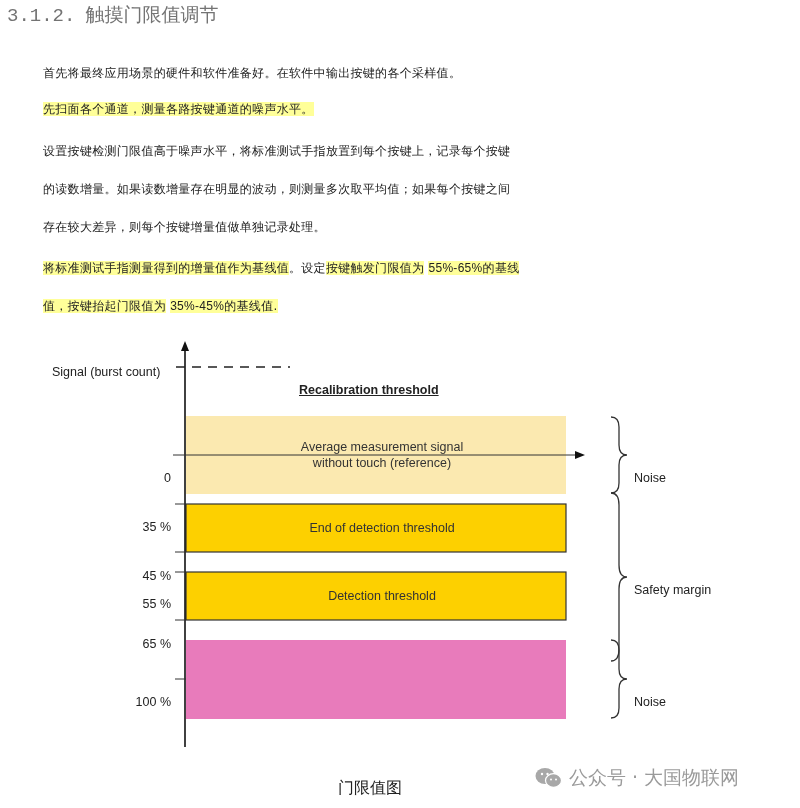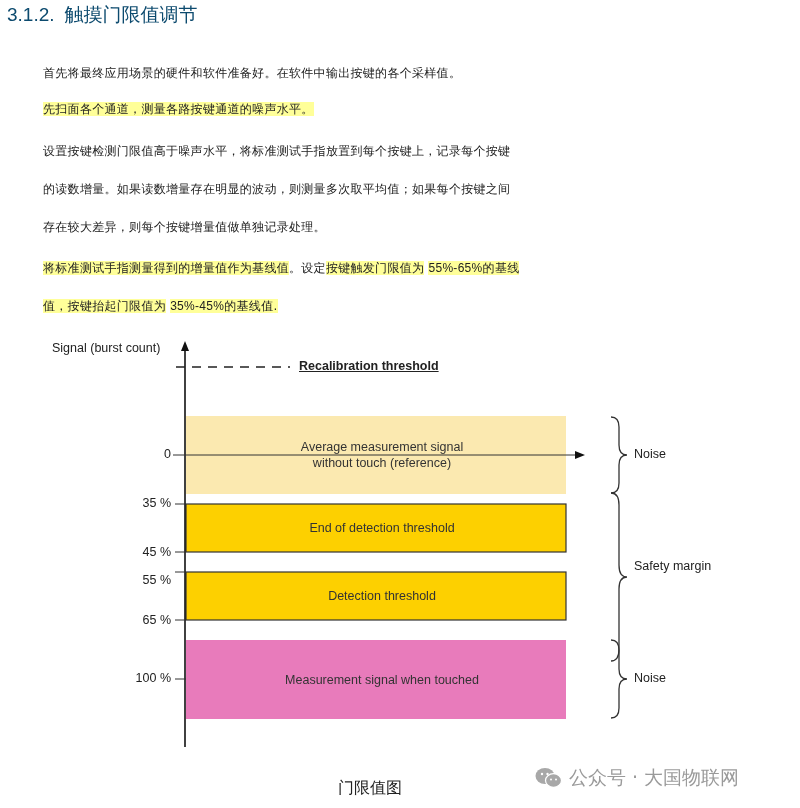--- a/index.html
+++ b/index.html
@@ -1,26 +1,26 @@
 <!DOCTYPE html>
 <html><head>
 <meta charset="utf-8">
 <style>
   html, body { margin: 0; padding: 0; background: #ffffff; }
   body { width: 800px; height: 808px; position: relative; overflow: hidden;
          font-family: "DejaVu Serif", "Liberation Serif", serif; color: #222; }
-  .heading { position: absolute; left: 7px; top: 2px; font-size: 19px; color: #0c4a6e;
-             font-family: Liberation Sans, sans-serif; }
+  .heading { position: absolute; left: 7px; top: 2px; font-size: 19px; color: #737373;
+             font-family: Liberation Mono, monospace; }
   .heading .num { margin-right: 10px; }
   .para { position: absolute; left: 43px; font-size: 12px; line-height: 22px;
           white-space: nowrap; color: #222; font-family: "DejaVu Sans", sans-serif; letter-spacing: 0.3px;}
   .hl { background: #ffff99; }
   .sans-num { font-family: "Liberation Sans", sans-serif; }
   .figure { position: absolute; left: 0; top: 335px; width: 800px; height: 420px; }
-  .fig-text { position: absolute; font-family: "Liberation Sans", sans-serif; font-size: 12.5px; color: #222; white-space: nowrap; }
+  .fig-text { position: absolute; font-family: "Liberation Sans", sans-serif; font-size: 12.5px; color: #222; white-space: nowrap; margin-top: 24px; }
   .tick-label { text-align: right; width: 50px; }
   .band { position: absolute; left: 186px; width: 392px; display: flex; align-items: center; justify-content: center;
           font-family: "Liberation Sans", sans-serif; font-size: 12.5px; color: #333; text-align: center; line-height: 16px; }
   .caption { position: absolute; left: 338px; top: 778px; font-size: 16px; font-family: "DejaVu Sans", sans-serif; color: #222; }
   .watermark { position: absolute; left: 535px; top: 765px; font-size: 19px; color: #9a9a9a;
                font-family: "DejaVu Sans", sans-serif; display: flex; align-items: center; gap: 6px; text-align: right; }
 </style>
 </head>
 <body>
 
@@ -81,21 +81,20 @@
   <div class="fig-text tick-label" style="left:121px;top:238px;">55 %</div>
   <div class="fig-text tick-label" style="left:121px;top:278px;">65 %</div>
   <div class="fig-text tick-label" style="left:121px;top:336px;">100 %</div>
 
   <div class="band" style="top:100px;height:40px;flex-direction:column;">
     <span>Average measurement signal</span>
     <span>without touch (reference)</span>
   </div>
   <div class="band" style="top:169px;height:48px;">End of detection threshold</div>
   <div class="band" style="top:237px;height:48px;">Detection threshold</div>
-  <div class="band" style="top:305px;height:79px;">Measurement signal when touched</div>
 
   <div class="fig-text" style="left:634px;top:112px;">Noise</div>
   <div class="fig-text" style="left:634px;top:224px;">Safety margin</div>
   <div class="fig-text" style="left:634px;top:336px;">Noise</div>
 </div>
 
 <div class="caption">门限值图</div>
 
 <div class="watermark">
   <svg width="28" height="22" viewBox="0 0 28 22">

